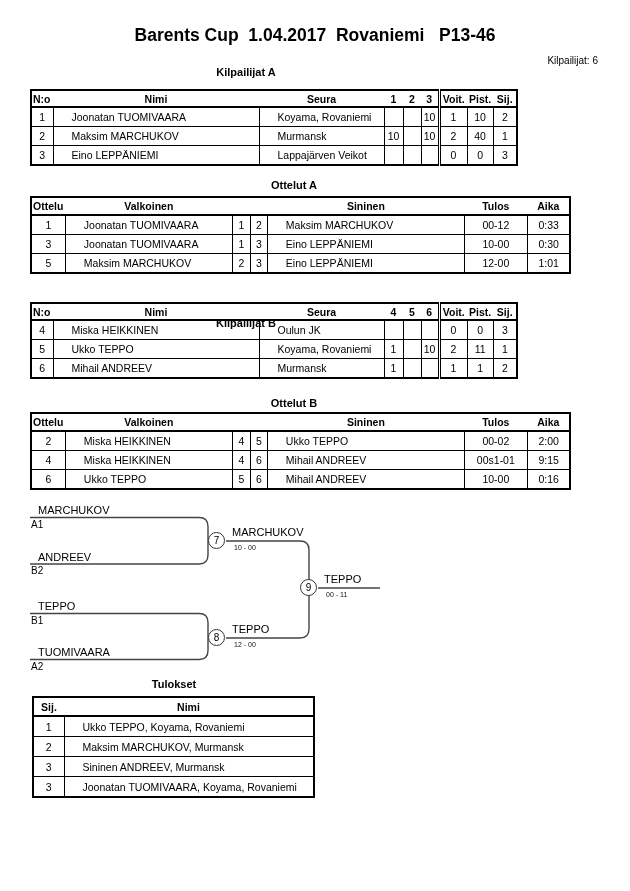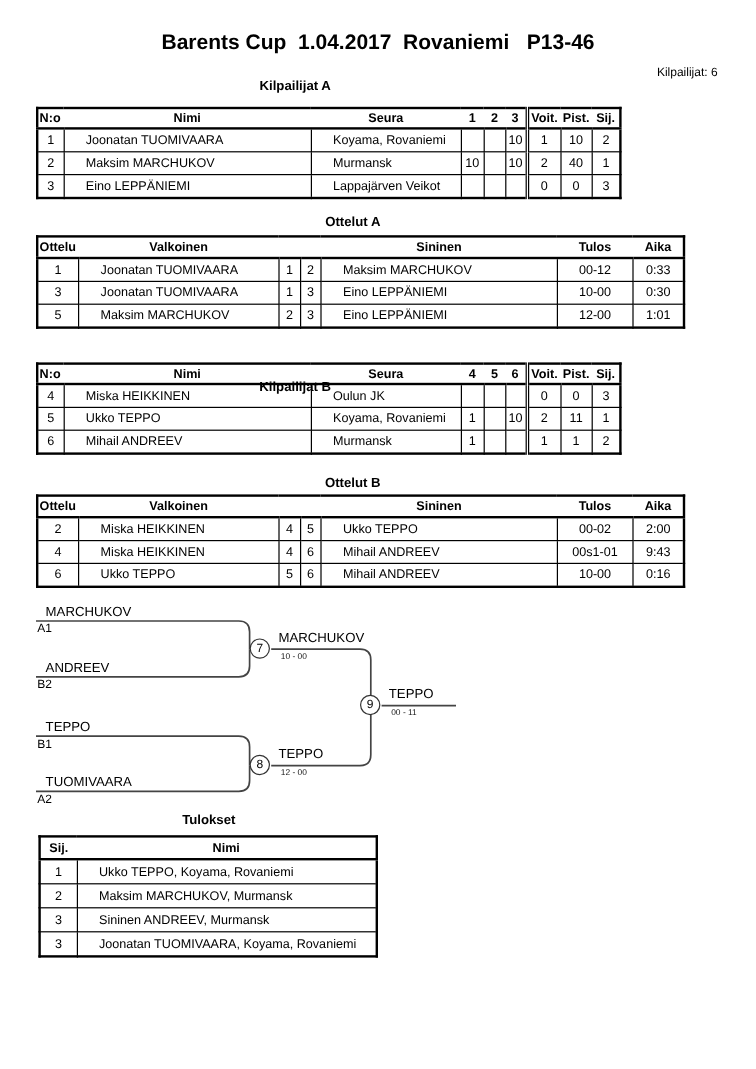--- a/index.html
+++ b/index.html
@@ -251,21 +251,21 @@
       <td>00-02</td>
       <td>2:00</td>
     </tr>
     <tr>
       <td>4</td>
       <td class="l">Miska HEIKKINEN</td>
       <td>4</td>
       <td>6</td>
       <td class="l">Mihail ANDREEV</td>
       <td>00s1-01</td>
-      <td>9:43</td>
+      <td>9:15</td>
     </tr>
     <tr>
       <td>6</td>
       <td class="l">Ukko TEPPO</td>
       <td>5</td>
       <td>6</td>
       <td class="l">Mihail ANDREEV</td>
       <td>10-00</td>
       <td>0:16</td>
     </tr>

